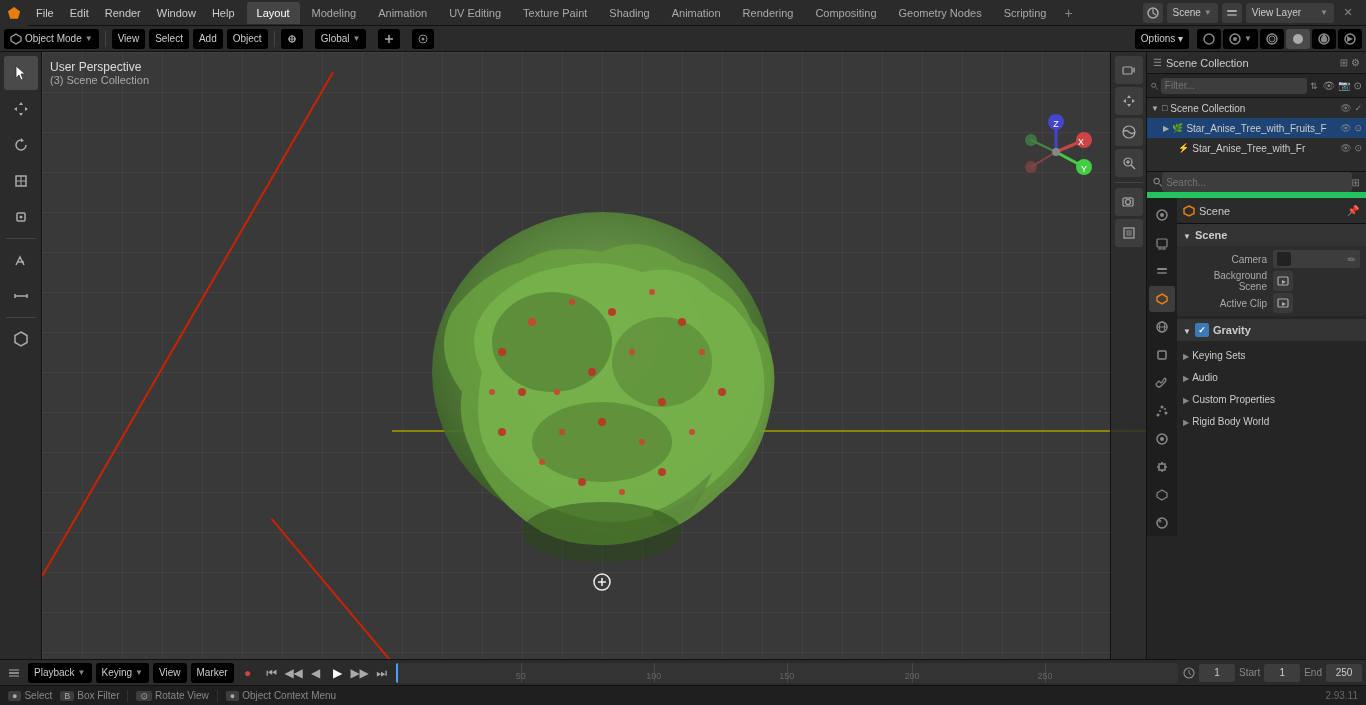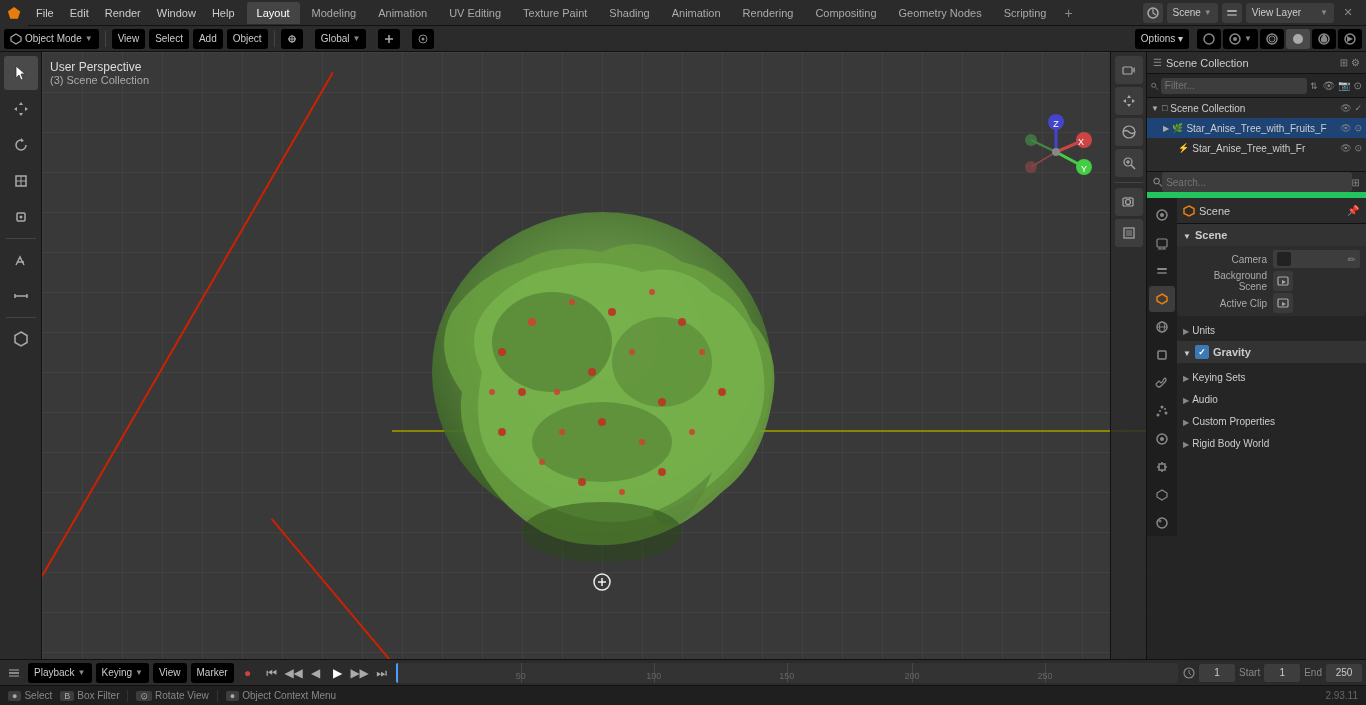--- a/index.html
+++ b/index.html
@@ -1086,24 +1086,20 @@
                     <svg width="12" height="12" viewBox="0 0 12 12">
                         <rect x="1" y="2" width="10" height="8" rx="1" fill="none" stroke="#aaa" stroke-width="1.2"></rect>
                         <path d="M5 5l4 2-4 2V5z" fill="#aaa"></path>
                       </svg>
                   </div>
                 </div>
               </div>
             </div>
           </div>
 
-          <div class="prop-collapsible">
-            <span class="arrow-right"></span>
-            <span class="prop-collapsible-label">Units</span>
-          </div>
 
           <div style="background:#2d2d2d;border-radius:3px;margin-bottom:3px;">
             <div class="scene-section-title" style="background:#333;">
               <span class="arrow-down"></span>
               <div style="width:14px;height:14px;background:#3d7ab5;border-radius:2px;display:flex;align-items:center;justify-content:center;color:white;font-size:9px;cursor:pointer;">✓</div>
               <span>Gravity</span>
             </div>
           </div>
 
           <div class="prop-collapsible">

